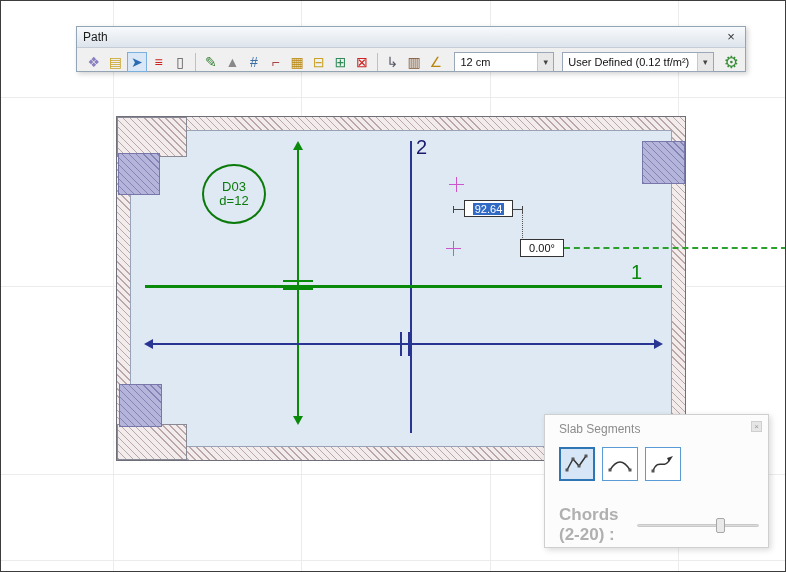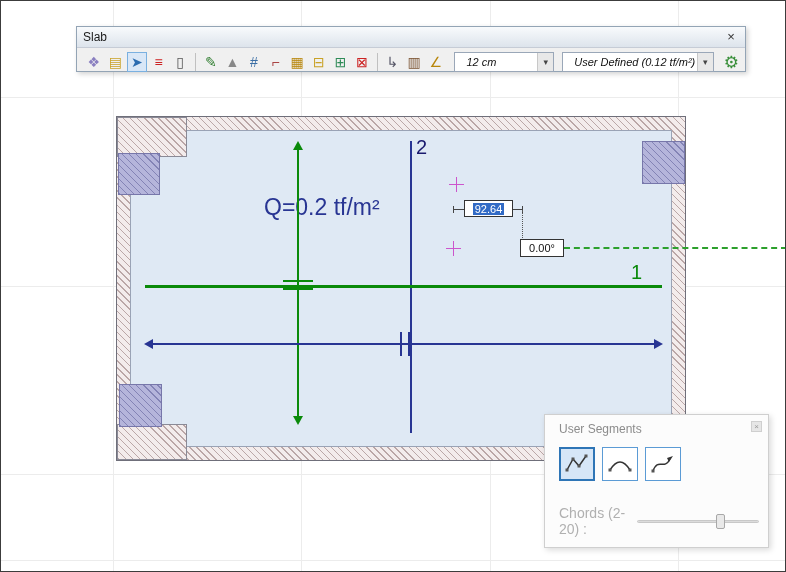--- a/index.html
+++ b/index.html
@@ -60,35 +60,35 @@
   .slab-title .t{font-size:12px;color:#1a1a1a;flex:1;}
   .win-close{font-size:13px;color:#333;width:16px;height:15px;line-height:14px;text-align:center;cursor:default;}
   .tool-row{display:flex;align-items:center;padding:2px 6px;height:24px;}
   .tool-icon{width:20px;height:20px;display:flex;align-items:center;justify-content:center;font-size:14px;margin:0 1px;border:1px solid transparent;box-sizing:border-box;}
   .tool-icon.selected{background:#d9e7f7;border:1px solid #7ab0e0;}
   .tsep{width:1px;height:18px;background:#c0c0c0;margin:0 4px;}
   .ic0{color:#8a7fc0}.ic1{color:#c9a227}.ic2{color:#2b6cb0}.ic3{color:#cc2222}.ic4{color:#555}
   .ic5{color:#2a7a2a}.ic6{color:#888}.ic7{color:#3a6ea5}.ic8{color:#aa4444}.ic9{color:#b8860b}
   .ic10{color:#c9a227}.ic11{color:#2e8b57}.ic12{color:#cc2222}.ic13{color:#556}.ic14{color:#7a5230}.ic15{color:#b8860b}
   .combo{height:20px;background:#fff;border:1px solid #9aa7b8;box-sizing:border-box;display:flex;align-items:center;margin-left:8px;}
-  .combo .val{flex:1;font-size:11px;color:#111;padding-left:11px;white-space:nowrap;overflow:hidden;font-style:italic;}
+  .combo .val{flex:1;font-size:11px;color:#111;padding-left:5px;white-space:nowrap;overflow:hidden;}
   .combo .darr{width:15px;height:100%;background:#e8e8e8;border-left:1px solid #c8c8c8;display:flex;align-items:center;justify-content:center;font-size:9px;color:#444;}
   .combo.thk{width:102px;}
   .combo.load{width:155px;}
   .gear{font-size:17px;color:#3a8f3a;margin-left:10px;}
 
   
   .path-panel{position:absolute;left:543px;top:413px;width:225px;height:134px;background:#fcfcfc;border:1px solid #cfcfcf;box-sizing:border-box;z-index:10;box-shadow:2px 2px 6px rgba(0,0,0,.15);}
   .pp-title{position:absolute;left:14px;top:7px;font-size:12px;color:#8c8c8c;}
   .pp-close{position:absolute;right:6px;top:6px;width:11px;height:11px;background:#e6e6e6;border:1px solid #cfcfcf;box-sizing:border-box;font-size:8px;color:#999;line-height:9px;text-align:center;}
   .pp-btnrow{position:absolute;left:14px;top:32px;display:flex;gap:7px;}
   .pp-btn{width:36px;height:34px;background:#fff;border:1px solid #5b9bd5;box-sizing:border-box;display:flex;align-items:center;justify-content:center;}
   .pp-btn.selected{background:#d6e6f7;border:2px solid #2e75b6;}
   .pp-row{position:absolute;left:14px;width:200px;display:flex;align-items:center;}
-  .pp-label{font-size:14px;color:#b0b0b0;width:80px;}
+  .pp-label{font-size:17px;color:#b0b0b0;width:80px;font-weight:bold;}
   input[type=range]{-webkit-appearance:none;appearance:none;width:122px;height:15px;background:transparent;margin:0 0 0 4px;}
   input[type=range]::-webkit-slider-runnable-track{height:3px;background:#dcdcdc;border:1px solid #c8c8c8;border-radius:2px;}
   input[type=range]::-webkit-slider-thumb{-webkit-appearance:none;width:9px;height:15px;margin-top:-7px;background:#e9e9e9;border:1px solid #a8a8a8;border-radius:2px;}
   input[type=range]::-moz-range-track{height:3px;background:#dcdcdc;border:1px solid #c8c8c8;}
   input[type=range]::-moz-range-thumb{width:9px;height:15px;background:#e9e9e9;border:1px solid #a8a8a8;border-radius:2px;}
 </style>
 </head>
 <body>
 
 <div id="root">
@@ -110,21 +110,24 @@
     <div class="col-square" style="left:1px;top:36px;width:42px;height:42px;"></div>
     <div class="col-square" style="right:0;top:24px;width:43px;height:43px;"></div>
     <div class="col-square" style="left:2px;bottom:33px;width:43px;height:43px;"></div>
   </div>
 
   <div class="abs axis2-line"></div>
   <div class="abs axis2-label">2</div>
   <div class="abs axis1-line"></div>
   <div class="abs axis1-label">1</div>
 
-  <div class="abs load-q">Q=0.2  tf/m²</div>
+  <div class="abs circle-tag">
+    <span>D03</span>
+    <span>d=12</span>
+  </div>
 
   <div class="abs gdim-line"></div>
   <div class="arr arr-up"></div>
   <div class="arr arr-dn"></div>
   <div class="abs gbreak" style="top:279px;"></div>
   <div class="abs gbreak" style="top:287px;"></div>
 
   <div class="abs bdim-line"></div>
   <div class="arr arr-lf"></div>
   <div class="arr arr-rt"></div>
@@ -138,21 +141,21 @@
   <div class="abs mtick" style="left:521px;"></div>
   <div class="abs measure-box">
     <span>92.64</span>
   </div>
   <div class="abs dotline"></div>
   <div class="abs angle-box">0.00°</div>
   <div class="abs green-dash"></div>
 
   <div class="slab-win">
     <div class="slab-title">
-      <span class="t">Slab</span>
+      <span class="t">Path</span>
       <span class="win-close">×</span>
     </div>
     <div class="tool-row">
       <span class="tool-icon ic0">❖</span>
       <span class="tool-icon ic1">▤</span>
       <span class="tool-icon ic2 selected">➤</span>
       <span class="tool-icon ic3">≡</span>
       <span class="tool-icon ic4">▯</span>
       <span class="tsep"></span>
       <span class="tool-icon ic5">✎</span>
@@ -173,21 +176,21 @@
       </div>
       <div class="combo load">
         <span class="val">User Defined  (0.12 tf/m²)</span>
         <span class="darr">▾</span>
       </div>
       <span class="gear">⚙</span>
     </div>
   </div>
 
   <div class="path-panel">
-    <span class="pp-title">User Segments</span>
+    <span class="pp-title">Slab Segments</span>
     <span class="pp-close">×</span>
     <div class="pp-btnrow">
       <div class="pp-btn selected">
         <svg width="26" height="22" viewBox="0 0 26 22">
           <polyline points="3,17 9,6 15,13 22,3" fill="none" stroke="#333" stroke-width="1.5"></polyline>
           <rect x="1.5" y="15.5" width="3" height="3" fill="#555"></rect>
           <rect x="7.5" y="4.5" width="3" height="3" fill="#555"></rect>
           <rect x="13.5" y="11.5" width="3" height="3" fill="#555"></rect>
           <rect x="20.5" y="1.5" width="3" height="3" fill="#555"></rect>
         </svg>

